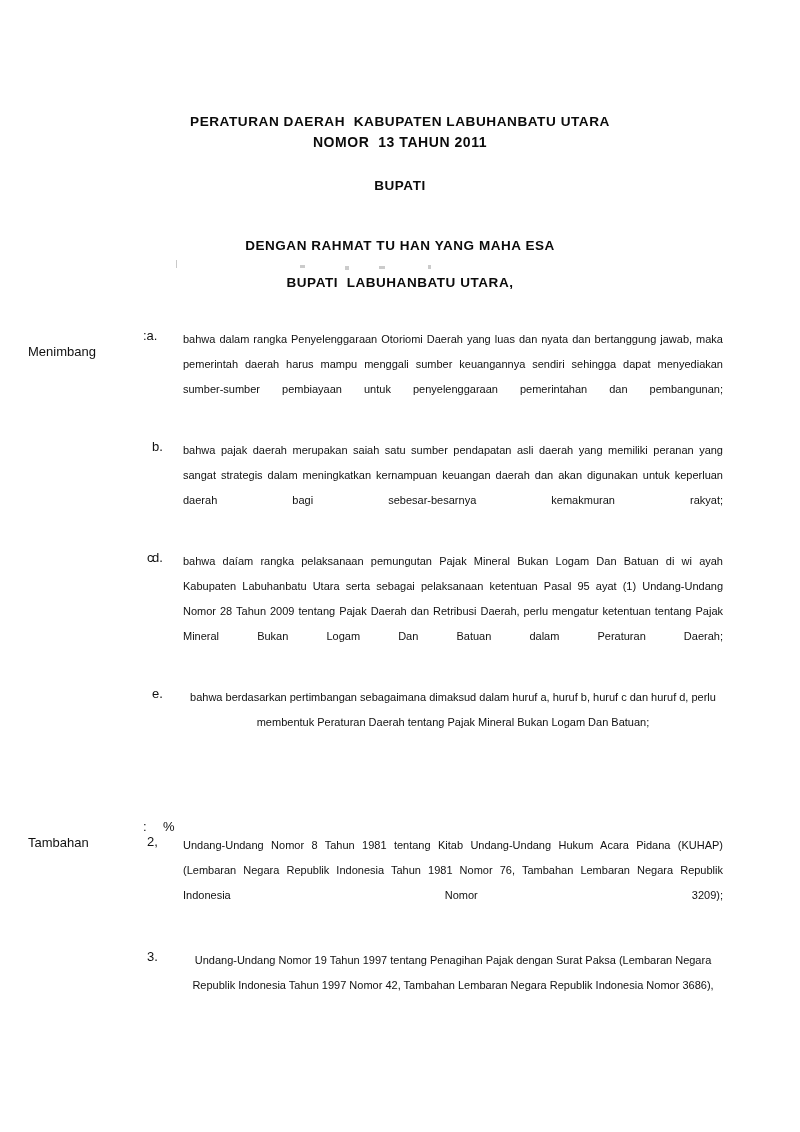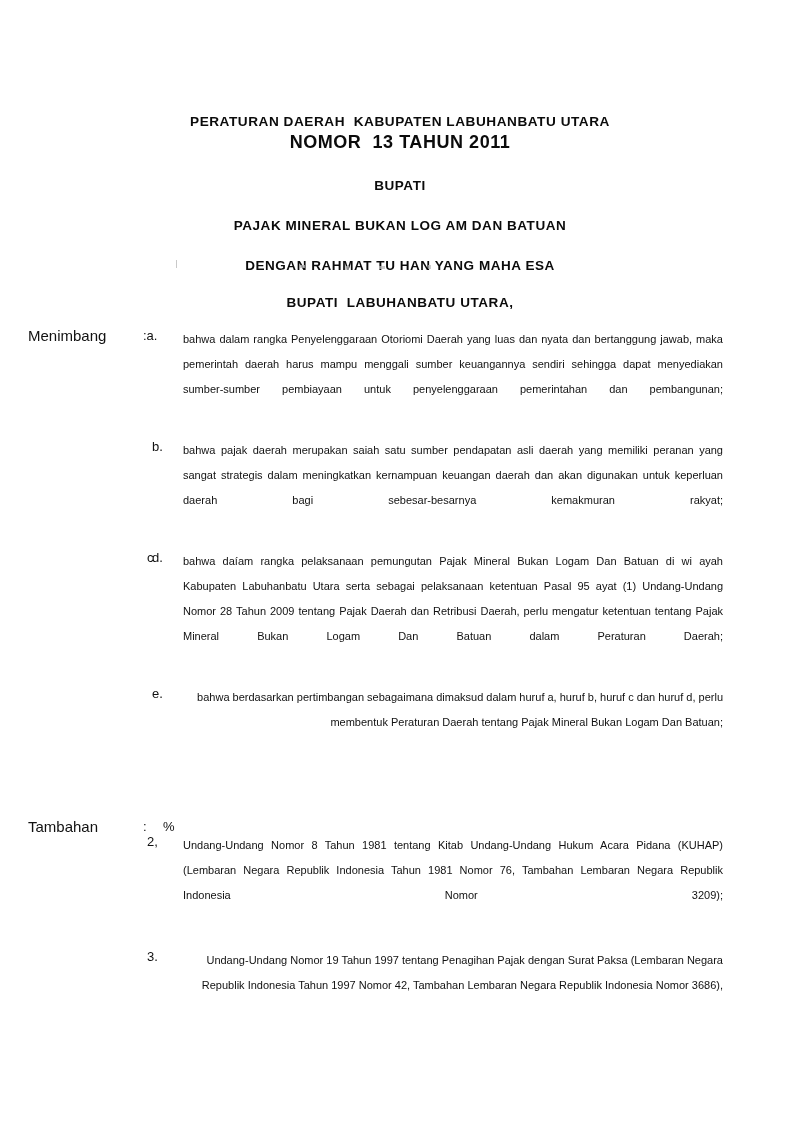--- a/index.html
+++ b/index.html
@@ -32,21 +32,21 @@
   }
   .mast-line {
     font-weight: bold;
     font-size: 13.5px;
     letter-spacing: 0.55px;
     line-height: 20px;
     color: #0b0b0b;
     white-space: pre;
   }
   .mast-line.l1 { font-size: 13.6px; }
-  .mast-line.l2 { font-size: 18px; }
+  .mast-line.l2 { font-size: 14px; }
   .mast-gap-lg { height: 24px; }
   .mast-gap-md { height: 20px; }
   .mast-gap-sm { height: 17px; }
 
   
   .speckles {
     position: absolute;
     left: 0;
     top: 252px;
     width: 800px;
@@ -70,22 +70,22 @@
 
   
   .block {
     position: absolute;
     left: 0;
     width: 800px;
   }
   .label {
     position: absolute;
     left: 28px;
-    top: 0;
-    font-size: 15px;
+    top: 16px;
+    font-size: 13px;
     line-height: 18.6px;
     white-space: pre;
   }
   .colon {
     position: absolute;
     left: 143px;
     top: 0;
     font-size: 13px;
     line-height: 18.6px;
     white-space: pre;
@@ -109,37 +109,36 @@
     text-align: justify;
     text-justify: inter-word;
     hyphens: none;
   }
   .para::after {
     content: "";
     display: inline-block;
     width: 100%;
   }
   .para.nojust::after { content: none; }
-  .para.nojust { text-align: right; }
+  .para.nojust { text-align: center; }
 
   .item { position: relative; }
   .item + .item { margin-top: 11px; }
 </style>
 </head>
 <body>
 
 <div class="page">
 
   <div class="masthead">
     <div class="mast-line l1">PERATURAN DAERAH  KABUPATEN LABUHANBATU UTARA</div>
     <div class="mast-line l2">NOMOR  13 TAHUN 2011</div>
     <div class="mast-gap-lg"></div>
     <div class="mast-line">BUPATI</div>
     <div class="mast-gap-md"></div>
-    <div class="mast-line">PAJAK MINERAL BUKAN LOG AM DAN BATUAN</div>
     <div class="mast-gap-md"></div>
     <div class="mast-line">DENGAN RAHMAT TU HAN YANG MAHA ESA</div>
     <div class="mast-gap-sm"></div>
     <div class="mast-line">BUPATI  LABUHANBATU UTARA,</div>
   </div>
 
   <div class="tickmark"></div>
   <div class="speckles">
     <span class="speckle" style="left:300px; top:1px; width:5px; height:3px;"></span>
     <span class="speckle" style="left:345px; top:2px; width:4px; height:4px;"></span>

